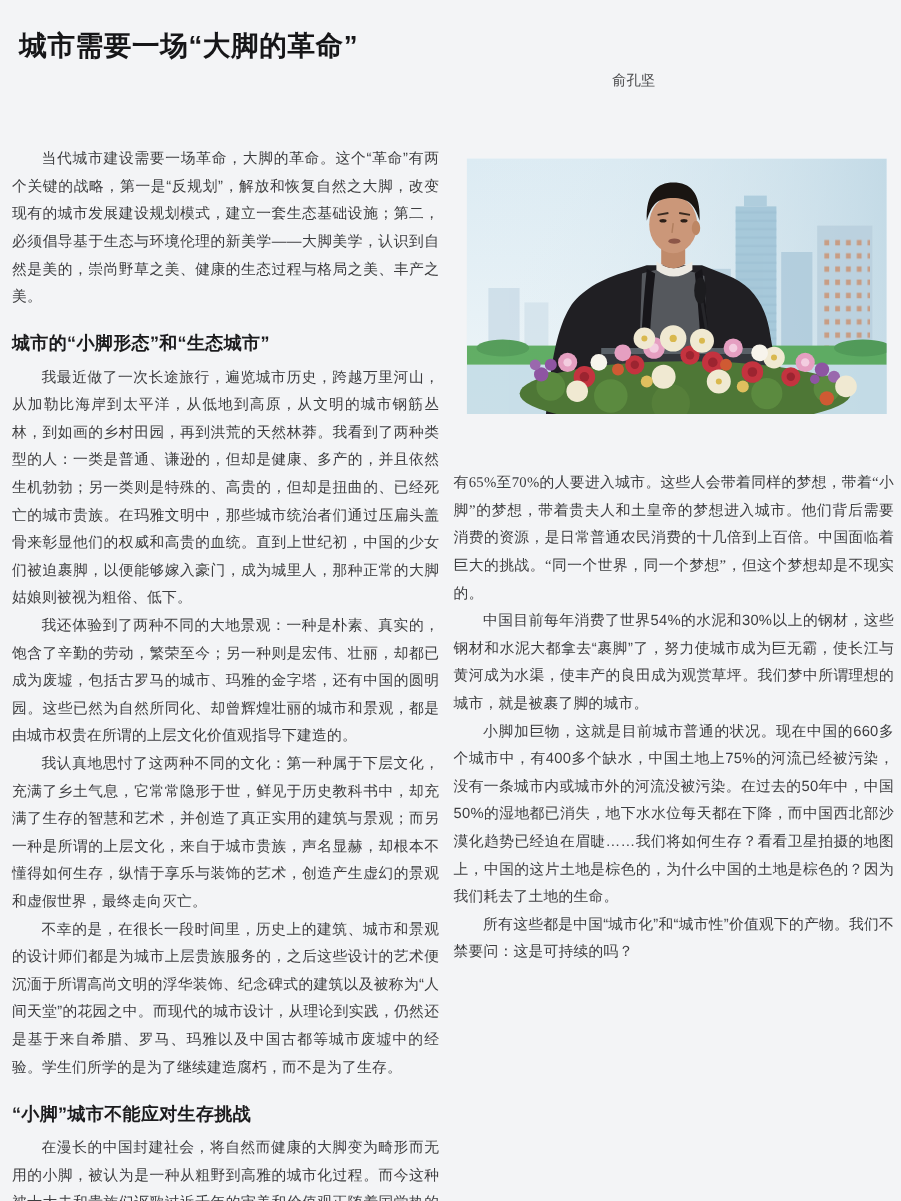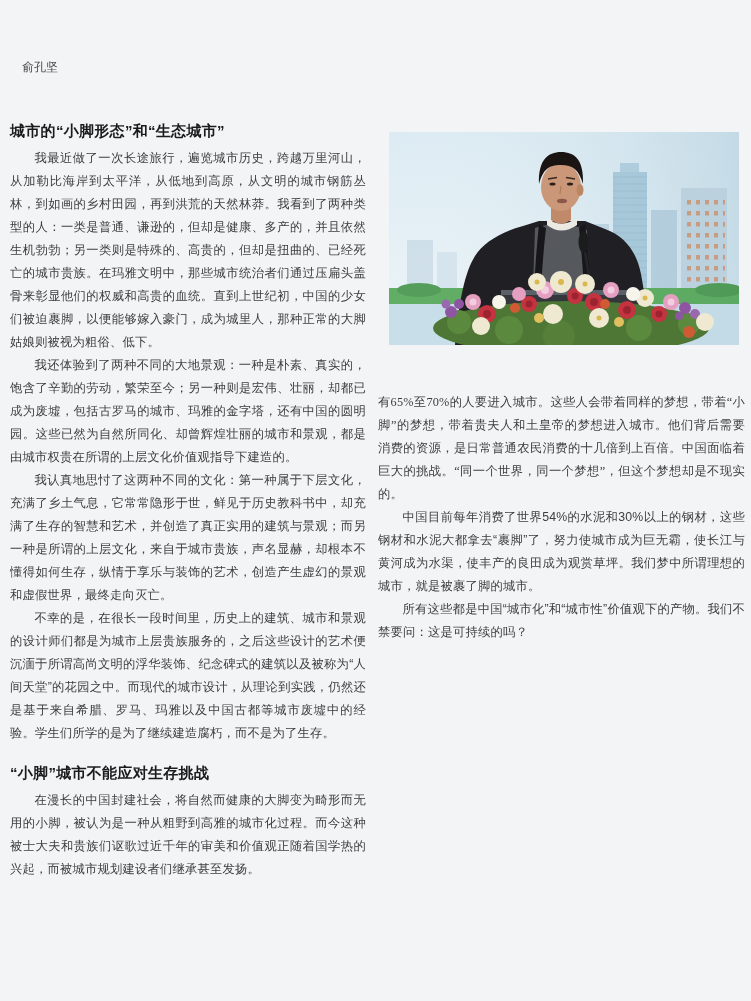--- a/index.html
+++ b/index.html
@@ -9,22 +9,22 @@
     font-family:"Liberation Sans","DejaVu Sans",sans-serif;
   }
   .page{position:relative;width:751px;height:1001px;}
 
   .article-title{
     position:absolute;left:16px;top:25px;margin:0;
     font-size:23px;line-height:27px;font-weight:bold;color:#161618;
     letter-spacing:0.5px;white-space:nowrap;
   }
   .author{
-    position:absolute;left:22px;top:59px;width:536px;
-    text-align:left;font-size:12px;color:#4a4a4c;
+    position:absolute;left:10px;top:59px;width:536px;
+    text-align:right;font-size:12px;color:#4a4a4c;
   }
 
   .columns{
     position:absolute;left:10px;top:121px;width:735px;
     display:flex;gap:12px;align-items:flex-start;
   }
   .col-left{width:356px;}
   .col-right{width:367px;}
 
   .body-para{
@@ -43,25 +43,27 @@
     margin:11px 0 46px 11px;width:350px;height:213px;
     background:#e7f0f5;overflow:hidden;
   }
   .photo-figure svg{display:block;}
 </style>
 </head>
 <body>
 
 <div class="page">
 
+  <h1 class="article-title">城市需要一场“大脚的革命”</h1>
   <div class="author">俞孔坚</div>
 
   <div class="columns">
 
     <div class="col-left">
+        <p class="body-para">当代城市建设需要一场革命，大脚的革命。这个“革命”有两个关键的战略，第一是“反规划”，解放和恢复自然之大脚，改变现有的城市发展建设规划模式，建立一套生态基础设施；第二，必须倡导基于生态与环境伦理的新美学——大脚美学，认识到自然是美的，崇尚野草之美、健康的生态过程与格局之美、丰产之美。</p>
         <h2 class="section-heading">城市的“小脚形态”和“生态城市”</h2>
         <p class="body-para">我最近做了一次长途旅行，遍览城市历史，跨越万里河山，从加勒比海岸到太平洋，从低地到高原，从文明的城市钢筋丛林，到如画的乡村田园，再到洪荒的天然林莽。我看到了两种类型的人：一类是普通、谦逊的，但却是健康、多产的，并且依然生机勃勃；另一类则是特殊的、高贵的，但却是扭曲的、已经死亡的城市贵族。在玛雅文明中，那些城市统治者们通过压扁头盖骨来彰显他们的权威和高贵的血统。直到上世纪初，中国的少女们被迫裹脚，以便能够嫁入豪门，成为城里人，那种正常的大脚姑娘则被视为粗俗、低下。</p>
         <p class="body-para">我还体验到了两种不同的大地景观：一种是朴素、真实的，饱含了辛勤的劳动，繁荣至今；另一种则是宏伟、壮丽，却都已成为废墟，包括古罗马的城市、玛雅的金字塔，还有中国的圆明园。这些已然为自然所同化、却曾辉煌壮丽的城市和景观，都是由城市权贵在所谓的上层文化价值观指导下建造的。</p>
         <p class="body-para">我认真地思忖了这两种不同的文化：第一种属于下层文化，充满了乡土气息，它常常隐形于世，鲜见于历史教科书中，却充满了生存的智慧和艺术，并创造了真正实用的建筑与景观；而另一种是所谓的上层文化，来自于城市贵族，声名显赫，却根本不懂得如何生存，纵情于享乐与装饰的艺术，创造产生虚幻的景观和虚假世界，最终走向灭亡。</p>
         <p class="body-para">不幸的是，在很长一段时间里，历史上的建筑、城市和景观的设计师们都是为城市上层贵族服务的，之后这些设计的艺术便沉湎于所谓高尚文明的浮华装饰、纪念碑式的建筑以及被称为“人间天堂”的花园之中。而现代的城市设计，从理论到实践，仍然还是基于来自希腊、罗马、玛雅以及中国古都等城市废墟中的经验。学生们所学的是为了继续建造腐朽，而不是为了生存。</p>
         <h2 class="section-heading">“小脚”城市不能应对生存挑战</h2>
         <p class="body-para">在漫长的中国封建社会，将自然而健康的大脚变为畸形而无用的小脚，被认为是一种从粗野到高雅的城市化过程。而今这种被士大夫和贵族们讴歌过近千年的审美和价值观正随着国学热的兴起，而被城市规划建设者们继承甚至发扬。</p>
       </div>
 
     <div class="col-right">
@@ -185,18 +187,19 @@
             <circle cx="216" cy="172" r="5" fill="#cf5a33"></circle>
             <circle cx="300" cy="200" r="6" fill="#cf5a33"></circle>
             <circle cx="150" cy="186" r="5" fill="#dfbf5e"></circle>
             <circle cx="230" cy="190" r="5" fill="#dfbf5e"></circle>
           </g>
         </svg>
       </figure>
       <div class="flow">
           <p class="body-para no-indent">有65%至70%的人要进入城市。这些人会带着同样的梦想，带着“小脚”的梦想，带着贵夫人和土皇帝的梦想进入城市。他们背后需要消费的资源，是日常普通农民消费的十几倍到上百倍。中国面临着巨大的挑战。“同一个世界，同一个梦想”，但这个梦想却是不现实的。</p>
           <p class="body-para">中国目前每年消费了世界54%的水泥和30%以上的钢材，这些钢材和水泥大都拿去“裹脚”了，努力使城市成为巨无霸，使长江与黄河成为水渠，使丰产的良田成为观赏草坪。我们梦中所谓理想的城市，就是被裹了脚的城市。</p>
+          <p class="body-para">小脚加巨物，这就是目前城市普通的状况。现在中国的660多个城市中，有400多个缺水，中国土地上75%的河流已经被污染，没有一条城市内或城市外的河流没被污染。在过去的50年中，中国50%的湿地都已消失，地下水水位每天都在下降，而中国西北部沙漠化趋势已经迫在眉睫……我们将如何生存？看看卫星拍摄的地图上，中国的这片土地是棕色的，为什么中国的土地是棕色的？因为我们耗去了土地的生命。</p>
           <p class="body-para">所有这些都是中国“城市化”和“城市性”价值观下的产物。我们不禁要问：这是可持续的吗？</p>
         </div>
     </div>
 
   </div>
 </div>
 
 </body></html>

